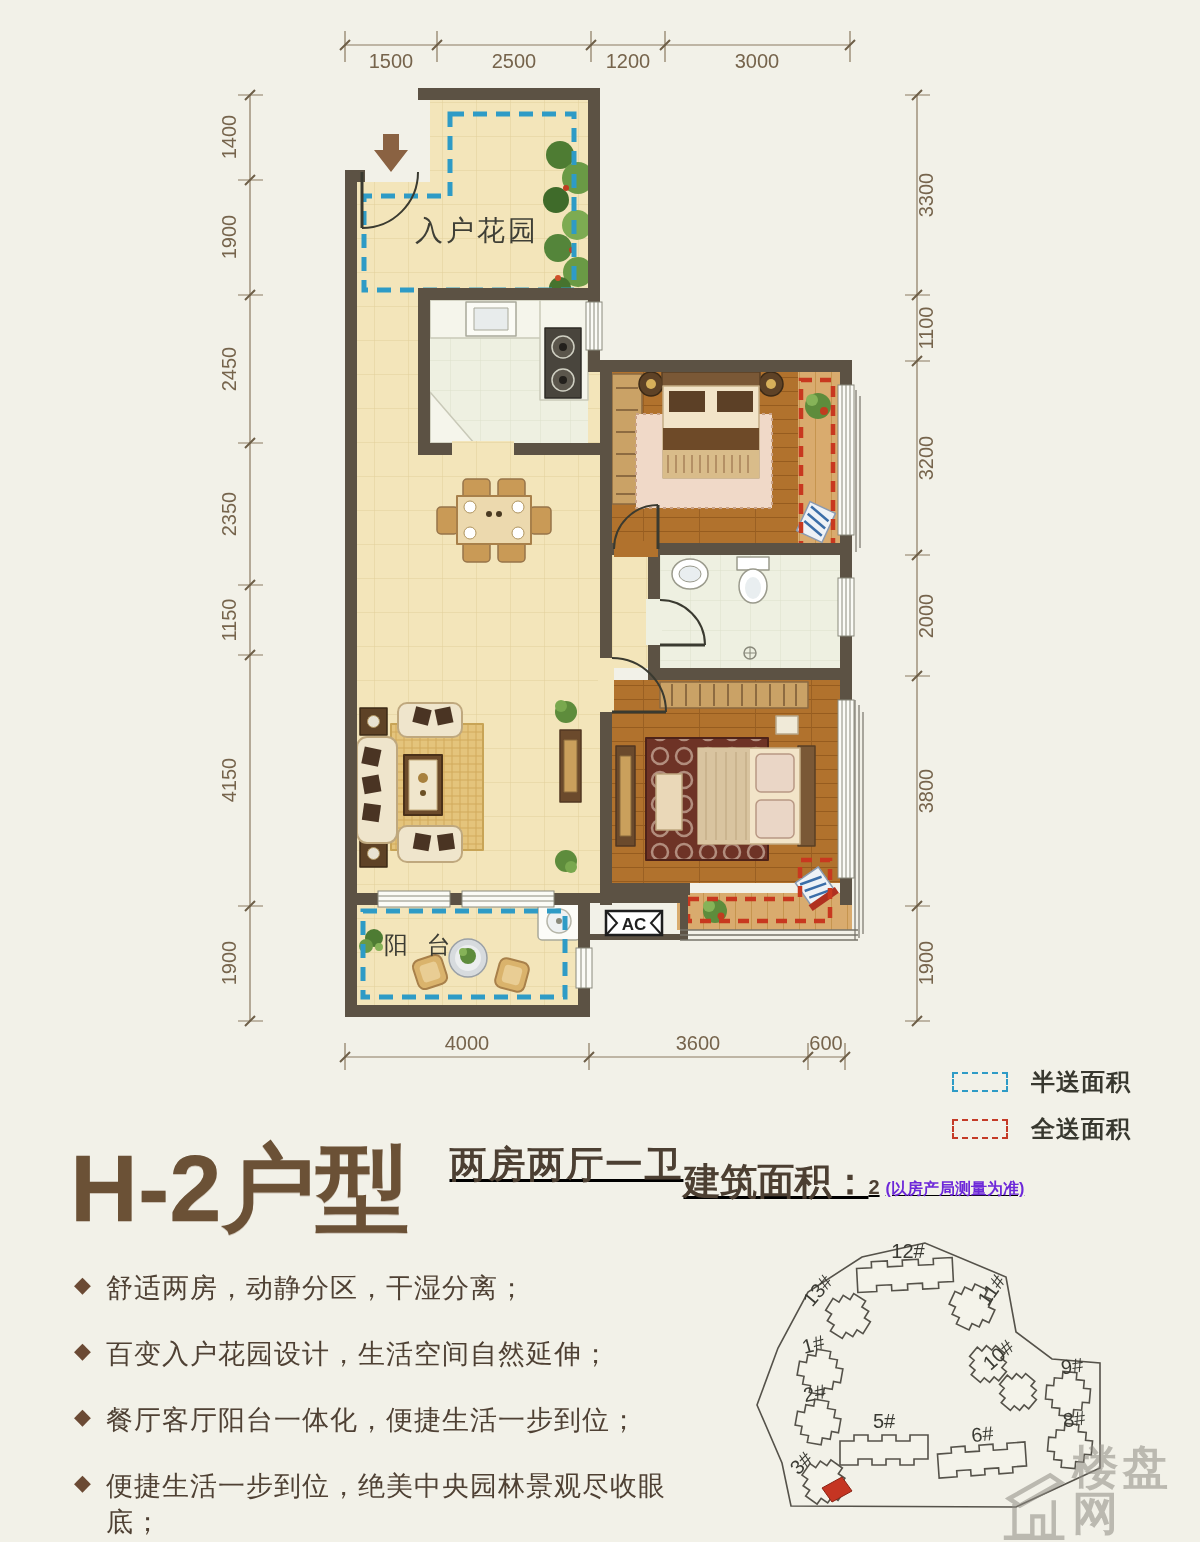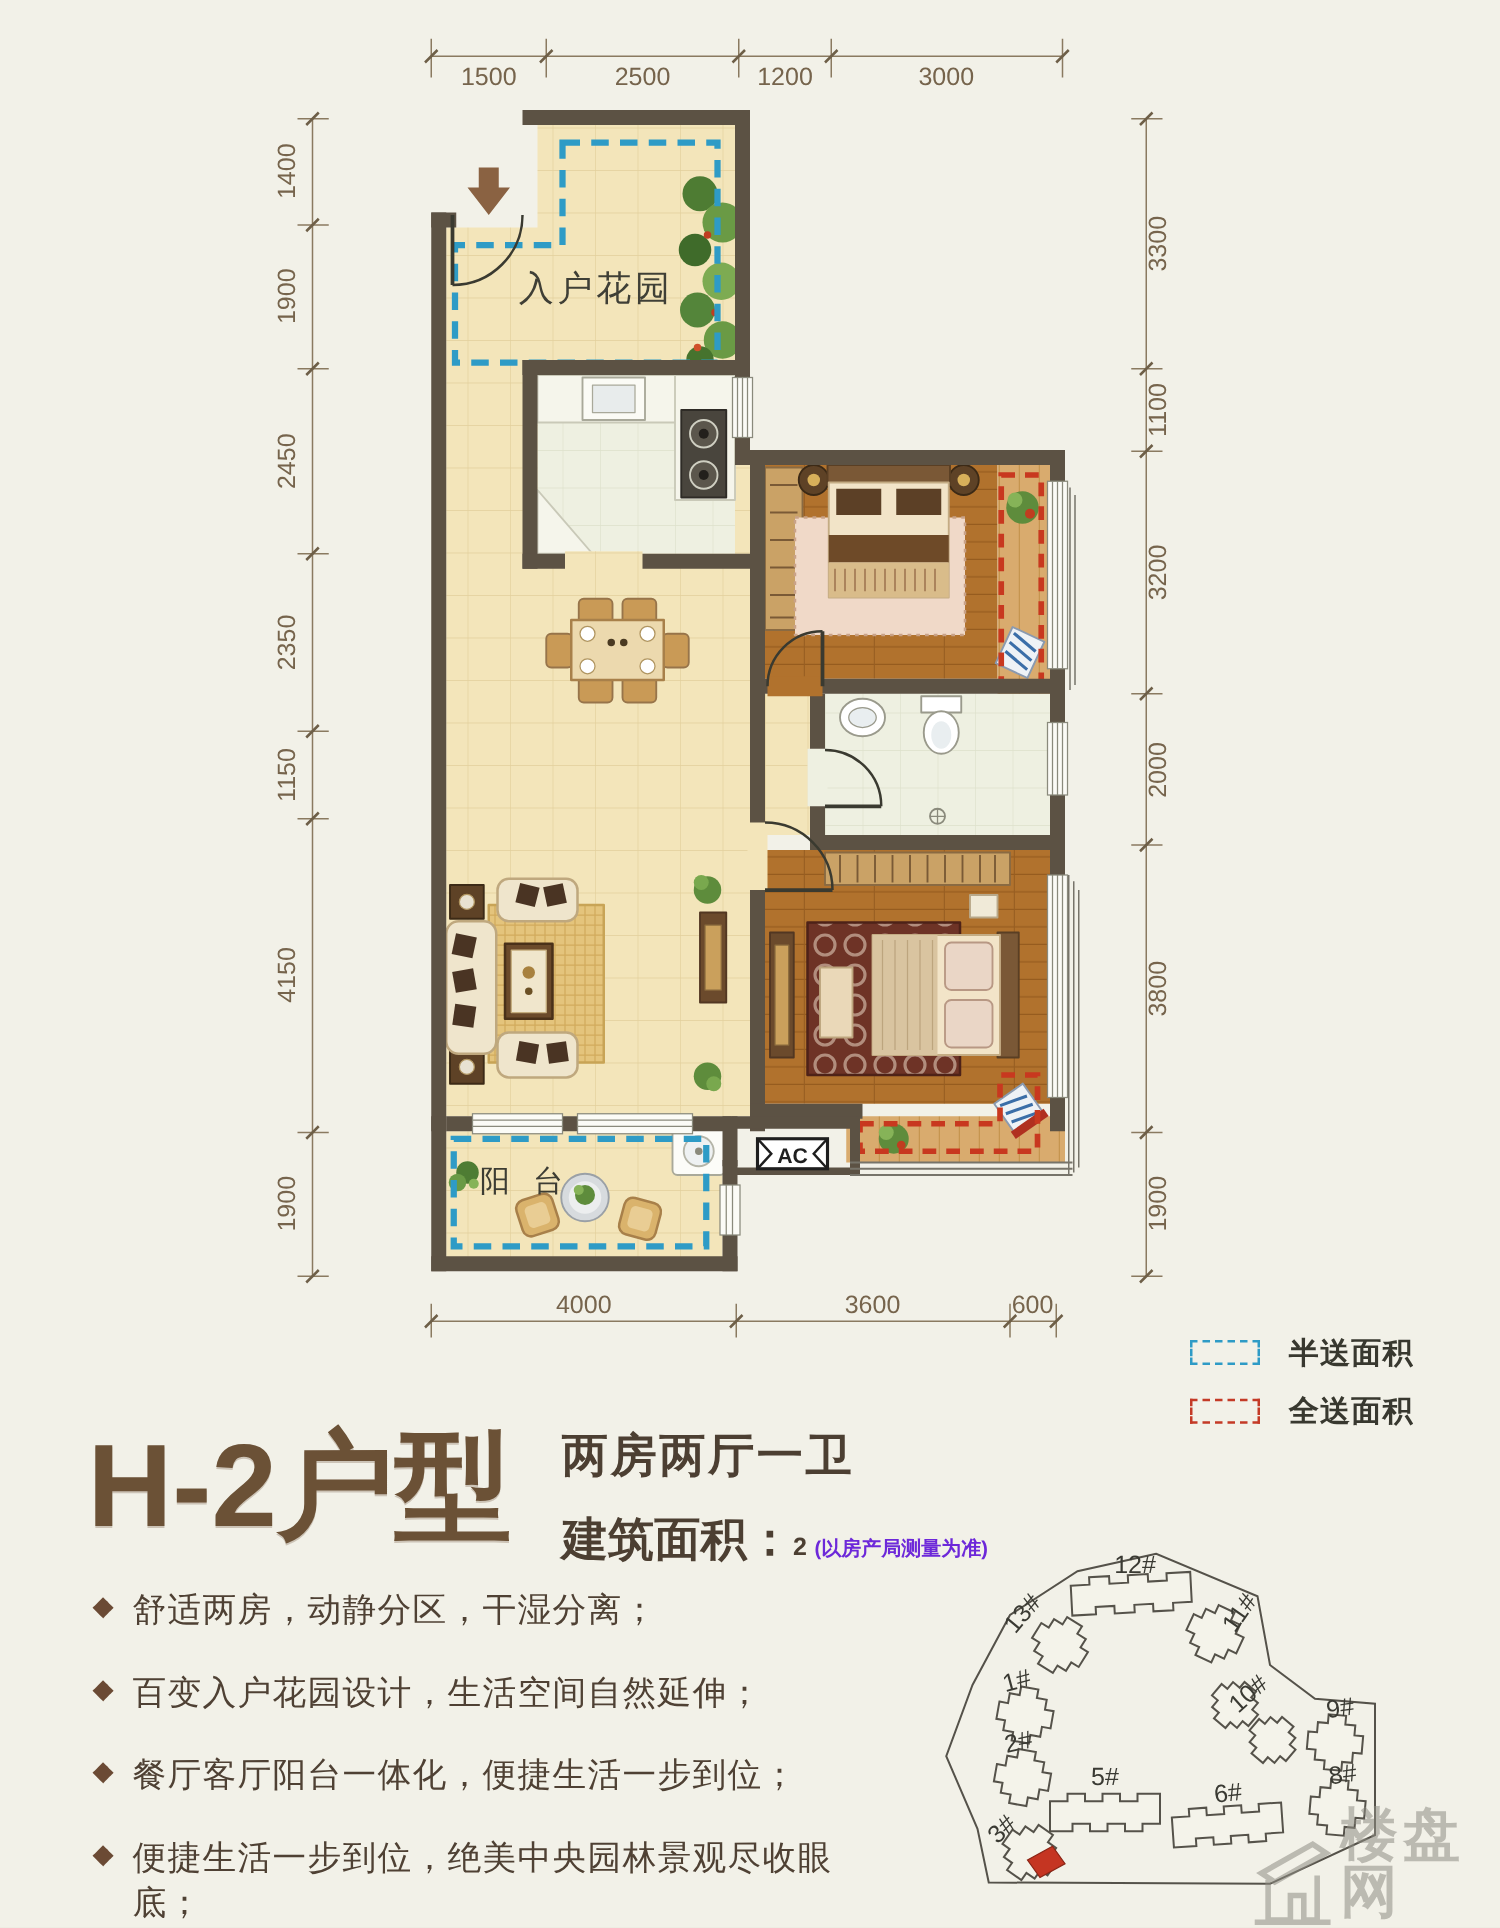--- a/index.html
+++ b/index.html
@@ -7,21 +7,21 @@
   .page{position:relative;width:1200px;height:1542px;background:#f2f1e8;overflow:hidden;
         font-family:"Liberation Sans","DejaVu Sans",sans-serif;}
   .abs{position:absolute;}
   svg text{font-family:"Liberation Sans","DejaVu Sans",sans-serif;}
 
   
   .title-row{position:absolute;left:70px;top:1136px;display:flex;align-items:flex-start;}
   .big-title{font-size:94px;font-weight:bold;color:#6b5136;line-height:1.12;letter-spacing:0px;
              text-shadow:0 1px 0 rgba(90,60,30,.25);white-space:nowrap;}
   .title-divider{width:4px;background:#6b5136;margin:6px 20px 8px 16px;}
-  .title-right{display:flex;flex-direction:column;justify-content:flex-start;padding-top:4px;}
+  .title-right{display:flex;flex-direction:row;justify-content:flex-start;padding-top:4px;text-decoration:underline;}
   .layout-line{font-size:37px;font-weight:bold;color:#4c3f32;letter-spacing:2px;}
   .area-line{margin-top:17px;font-size:37px;font-weight:bold;color:#4c3f32;display:flex;align-items:baseline;white-space:nowrap;}
   .area-line sup{font-size:20px;vertical-align:super;}
   .area-note{font-size:16px;font-weight:bold;margin-left:6px;color:#6d28d9;}
 
   
   .legend{position:absolute;left:952px;top:1066px;display:flex;flex-direction:column;gap:15px;}
   .legend-row{display:flex;align-items:center;gap:23px;}
   .legend-swatch{width:56px;height:20px;box-sizing:border-box;}
   .legend-swatch.blue{border:2px dashed #2e9bc6;}

